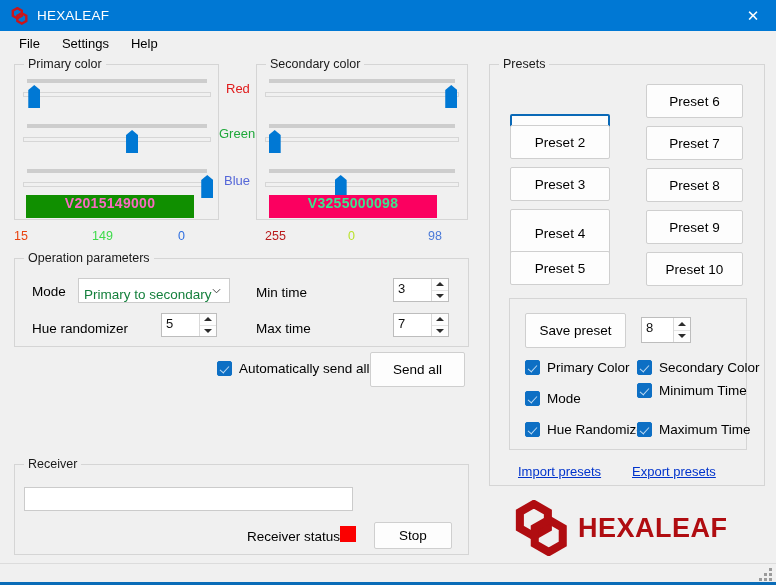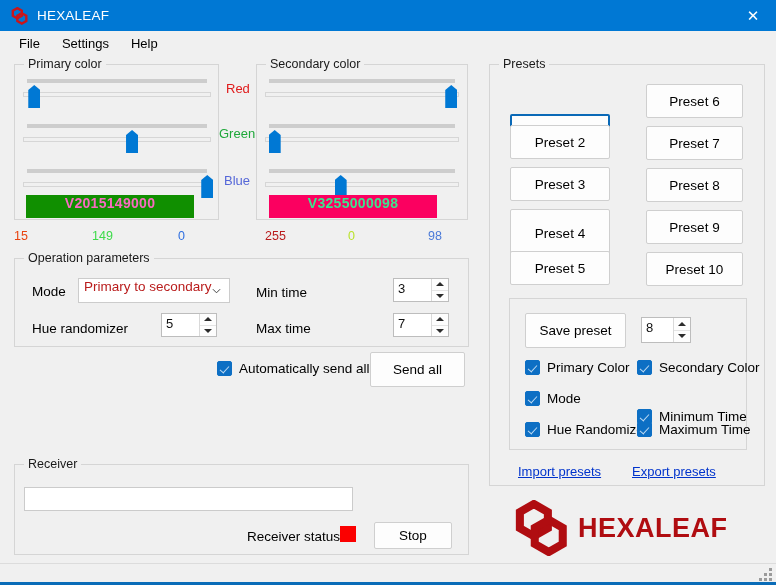--- a/index.html
+++ b/index.html
@@ -52,22 +52,22 @@
     font-size: 14px; font-weight: bold; letter-spacing: .3px;
     font-family: "Liberation Sans", sans-serif;
   }
   .rgbnum { position: absolute; font-size: 12.5px; }
 
   .chanlabel { position: absolute; font-size: 13px; }
 
   
   .combo {
     position: absolute; background: #fff; border: 1px solid #cccccc;
-    display: flex; align-items: flex-start; padding-left: 5px;
-    font-size: 13.5px; color: #b91c1c;
+    display: flex; align-items: flex-end; padding-left: 5px;
+    font-size: 13.5px; color: #15803d;
   }
   .combo .chev {
     position: absolute; right: 8px; top: 50%; transform: translateY(-50%);
     width: 9px; height: 9px;
   }
   .spin { position: absolute; background: #fff; border: 1px solid #bdbdbd; display: flex; }
   .spin .val { flex: 1; padding-left: 4px; font-size: 13px; color: #111; line-height: 1; padding-top:3px;}
   .spin .arrows {
     width: 17px; border-left: 1px solid #d9d9d9; display: flex; flex-direction: column;
   }
@@ -329,21 +329,21 @@
         <span class="cbtxt">Primary Color</span>
       </div>
       <div class="cb" style="left:127px; top:61px;">
         <span class="box"></span>
         <span class="cbtxt">Secondary Color</span>
       </div>
       <div class="cb" style="left:15px; top:92px;">
         <span class="box"></span>
         <span class="cbtxt">Mode</span>
       </div>
-      <div class="cb" style="left:127px; top:110px;">
+      <div class="cb" style="left:127px; top:84px;">
         <span class="box"></span>
         <span class="cbtxt">Minimum Time</span>
       </div>
       <div class="cb" style="left:15px; top:123px;">
         <span class="box"></span>
         <span class="cbtxt">Hue Randomizer</span>
       </div>
       <div class="cb" style="left:127px; top:123px;">
         <span class="box"></span>
         <span class="cbtxt">Maximum Time</span>

